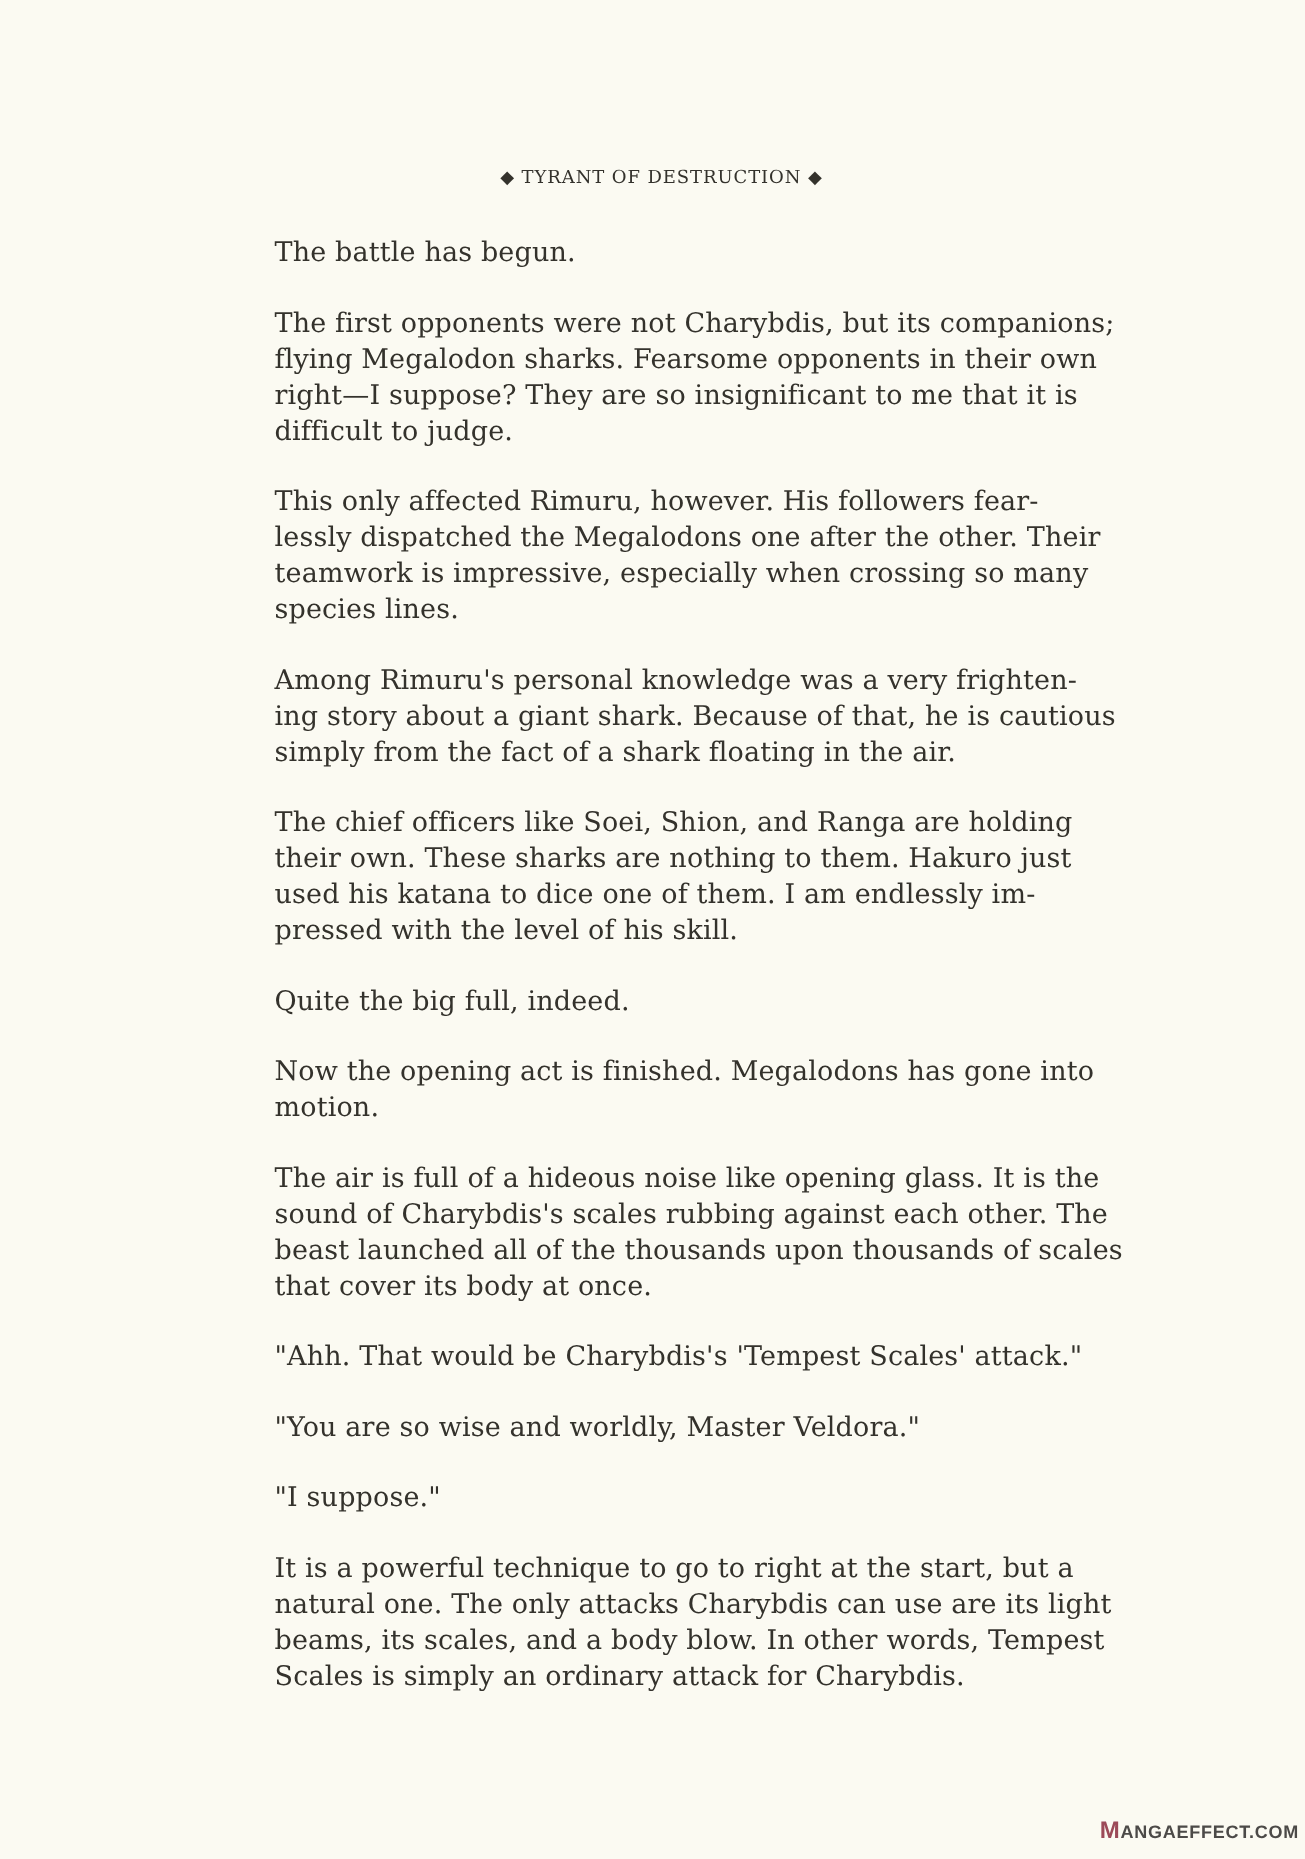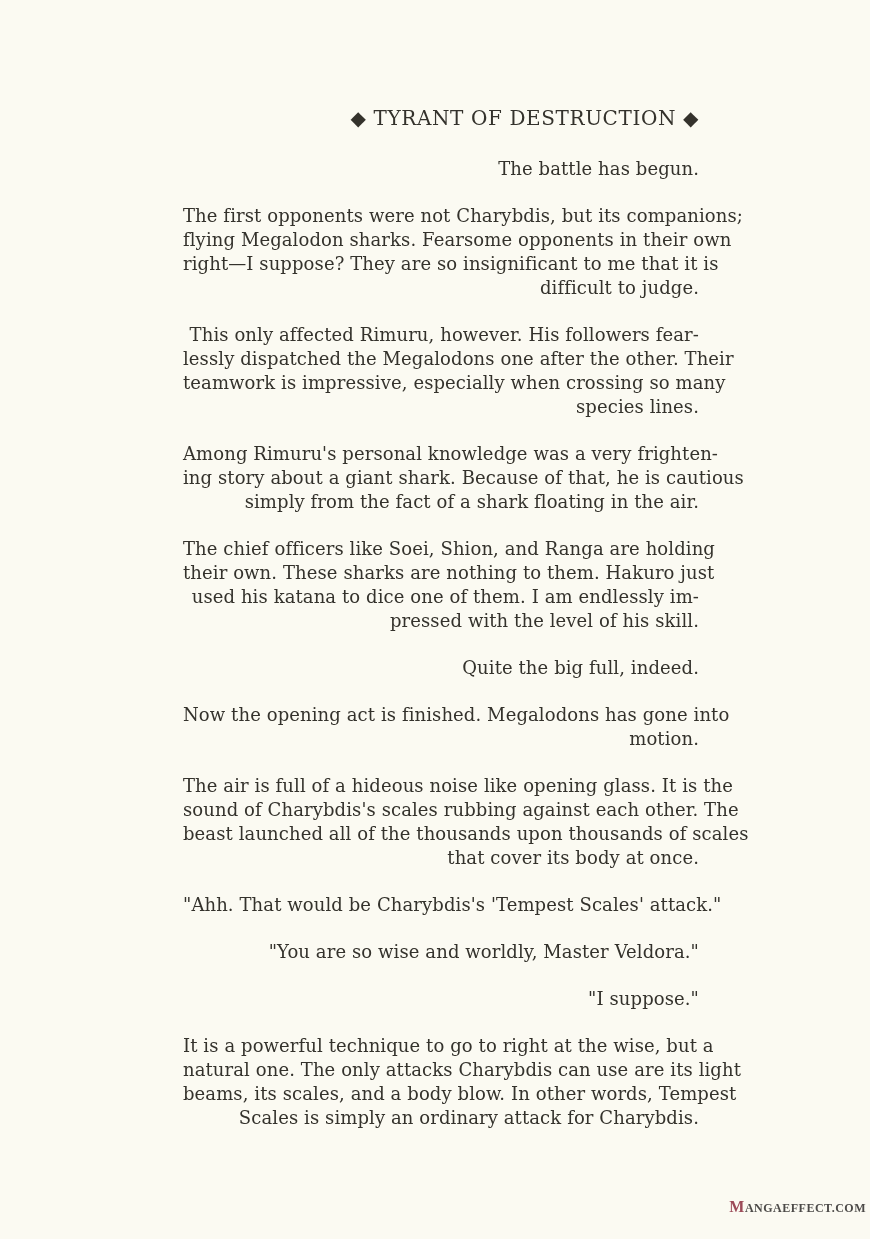--- a/index.html
+++ b/index.html
@@ -19,41 +19,40 @@
     inset: 0;
   }
   .content {
     position: absolute;
     left: 183px;
     top: 106px;
     width: 516px;
     color: #34322c;
   }
   .chapter-title {
-    font-size: 20px;
+    font-size: 12px;
     font-weight: normal;
     line-height: 24px;
-    text-align: right;
+    text-align: center;
     letter-spacing: 0.6px;
     margin: 0 0 27px 0;
     white-space: pre;
   }
   .para {
     font-size: 18px;
     line-height: 24px;
     margin: 0 0 23px 0;
     white-space: pre;
     letter-spacing: 0.1px;
-    text-align: right;
   }
   .watermark {
     position: absolute;
     right: 4px;
-    bottom: 23px;
-    font-family: Liberation Serif, serif;
+    bottom: 9px;
+    font-family: Liberation Sans, sans-serif;
     font-weight: bold;
     letter-spacing: 0.5px;
     white-space: nowrap;
     color: #4c4a48;
   }
   .watermark .wm-first {
     color: #9c4a58;
     font-size: 16px;
   }
   .watermark .wm-rest {
@@ -85,21 +84,21 @@
     <p class="para">Quite the big full, indeed.</p>
     <p class="para">Now the opening act is finished. Megalodons has gone into
 motion.</p>
     <p class="para">The air is full of a hideous noise like opening glass. It is the
 sound of Charybdis's scales rubbing against each other. The
 beast launched all of the thousands upon thousands of scales
 that cover its body at once.</p>
     <p class="para">"Ahh. That would be Charybdis's 'Tempest Scales' attack."</p>
     <p class="para">"You are so wise and worldly, Master Veldora."</p>
     <p class="para">"I suppose."</p>
-    <p class="para">It is a powerful technique to go to right at the wise, but a
+    <p class="para">It is a powerful technique to go to right at the start, but a
 natural one. The only attacks Charybdis can use are its light
 beams, its scales, and a body blow. In other words, Tempest
 Scales is simply an ordinary attack for Charybdis.</p>
   </div>
 
   <div class="watermark">
     <span class="wm-first">M</span><span class="wm-rest">ANGAEFFECT.COM</span>
   </div>
 </div>
 

